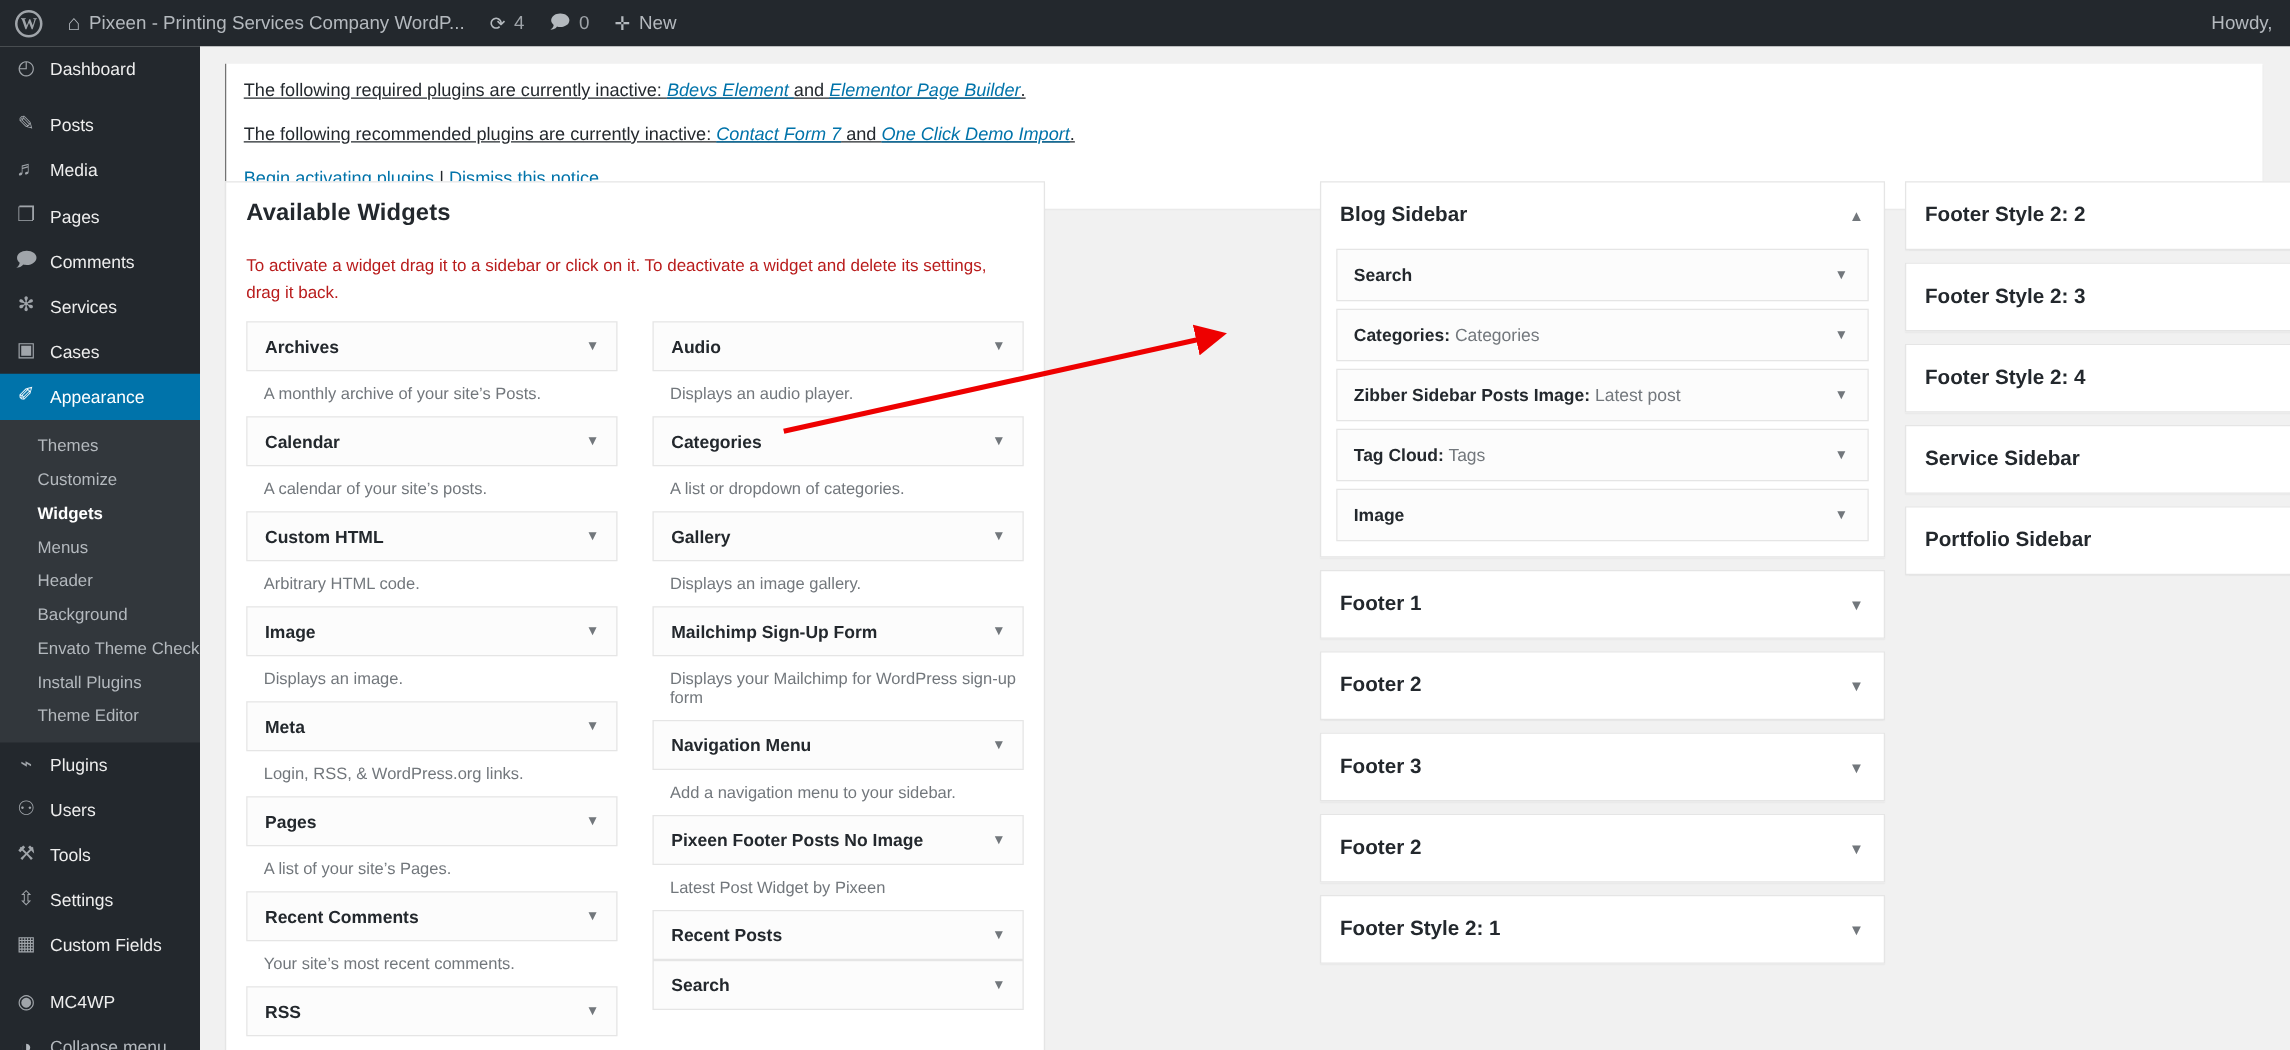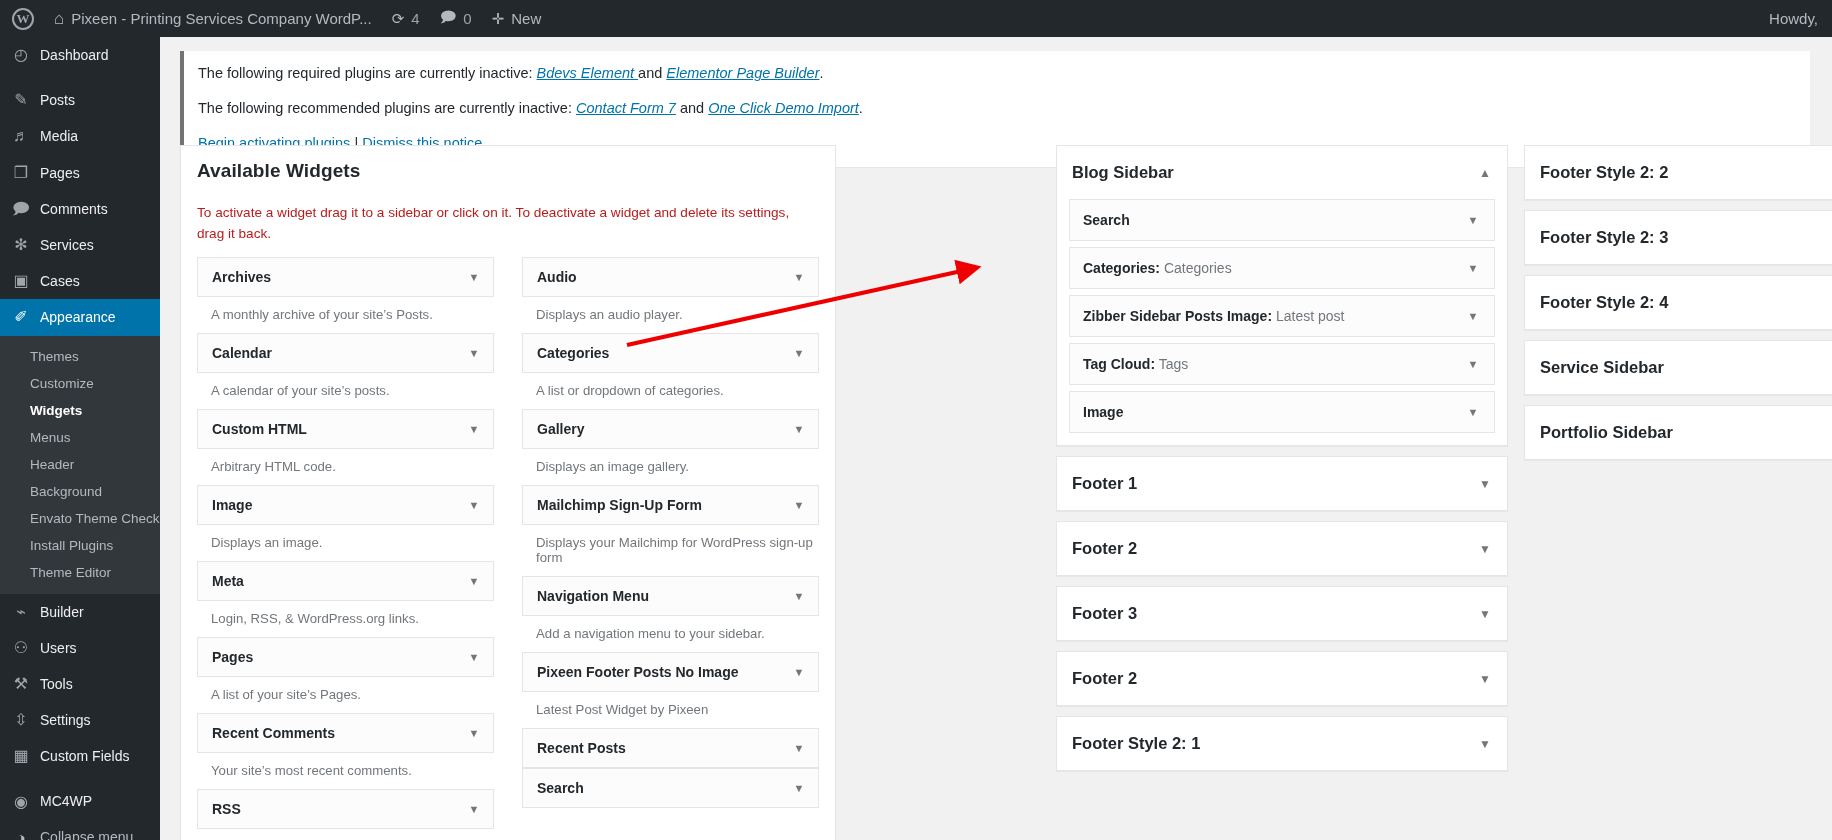--- a/index.html
+++ b/index.html
@@ -92,24 +92,24 @@
     position: absolute; top: 37px; left: 160px;
     width: 1672px; height: 803px;
     background: #f1f1f1;
     overflow: hidden;
   }
 
   
   .notice {
     margin: 14px 22px 0 20px;
     background: #fff;
-    border-left: 4px solid #737373;
+    border-left: 1px solid #737373;
     padding: 12px 12px 13px 14px;
     box-shadow: 0 1px 1px rgba(0,0,0,.04);
-    font-size: 14.5px; line-height: 1.5; color: #23282d;
+    font-size: 14.5px; line-height: 1.5; color: #23282d; text-decoration: underline;
   }
   .notice p { margin: 0 0 13px; }
   .notice p:last-child { margin-bottom: 0; }
   .notice a { color: #0073aa; text-decoration: underline; font-style: italic; }
   .notice .plain-link { font-style: normal; }
 
   
   .widgets-holder {
     position: absolute; top: 108px; left: 0;
     width: 1672px; height: 695px;
@@ -270,21 +270,21 @@
     <div>Menus</div>
     <div>Header</div>
     <div>Background</div>
     <div>Envato Theme Check</div>
     <div>Install Plugins</div>
     <div>Theme Editor</div>
   </div>
 
   <div class="menu-top">
     <span class="mi">⌁</span>
-    <span>Builder</span>
+    <span>Plugins</span>
   </div>
   <div class="menu-top">
     <span class="mi">⚇</span>
     <span>Users</span>
   </div>
   <div class="menu-top">
     <span class="mi">⚒</span>
     <span>Tools</span>
   </div>
   <div class="menu-top">

